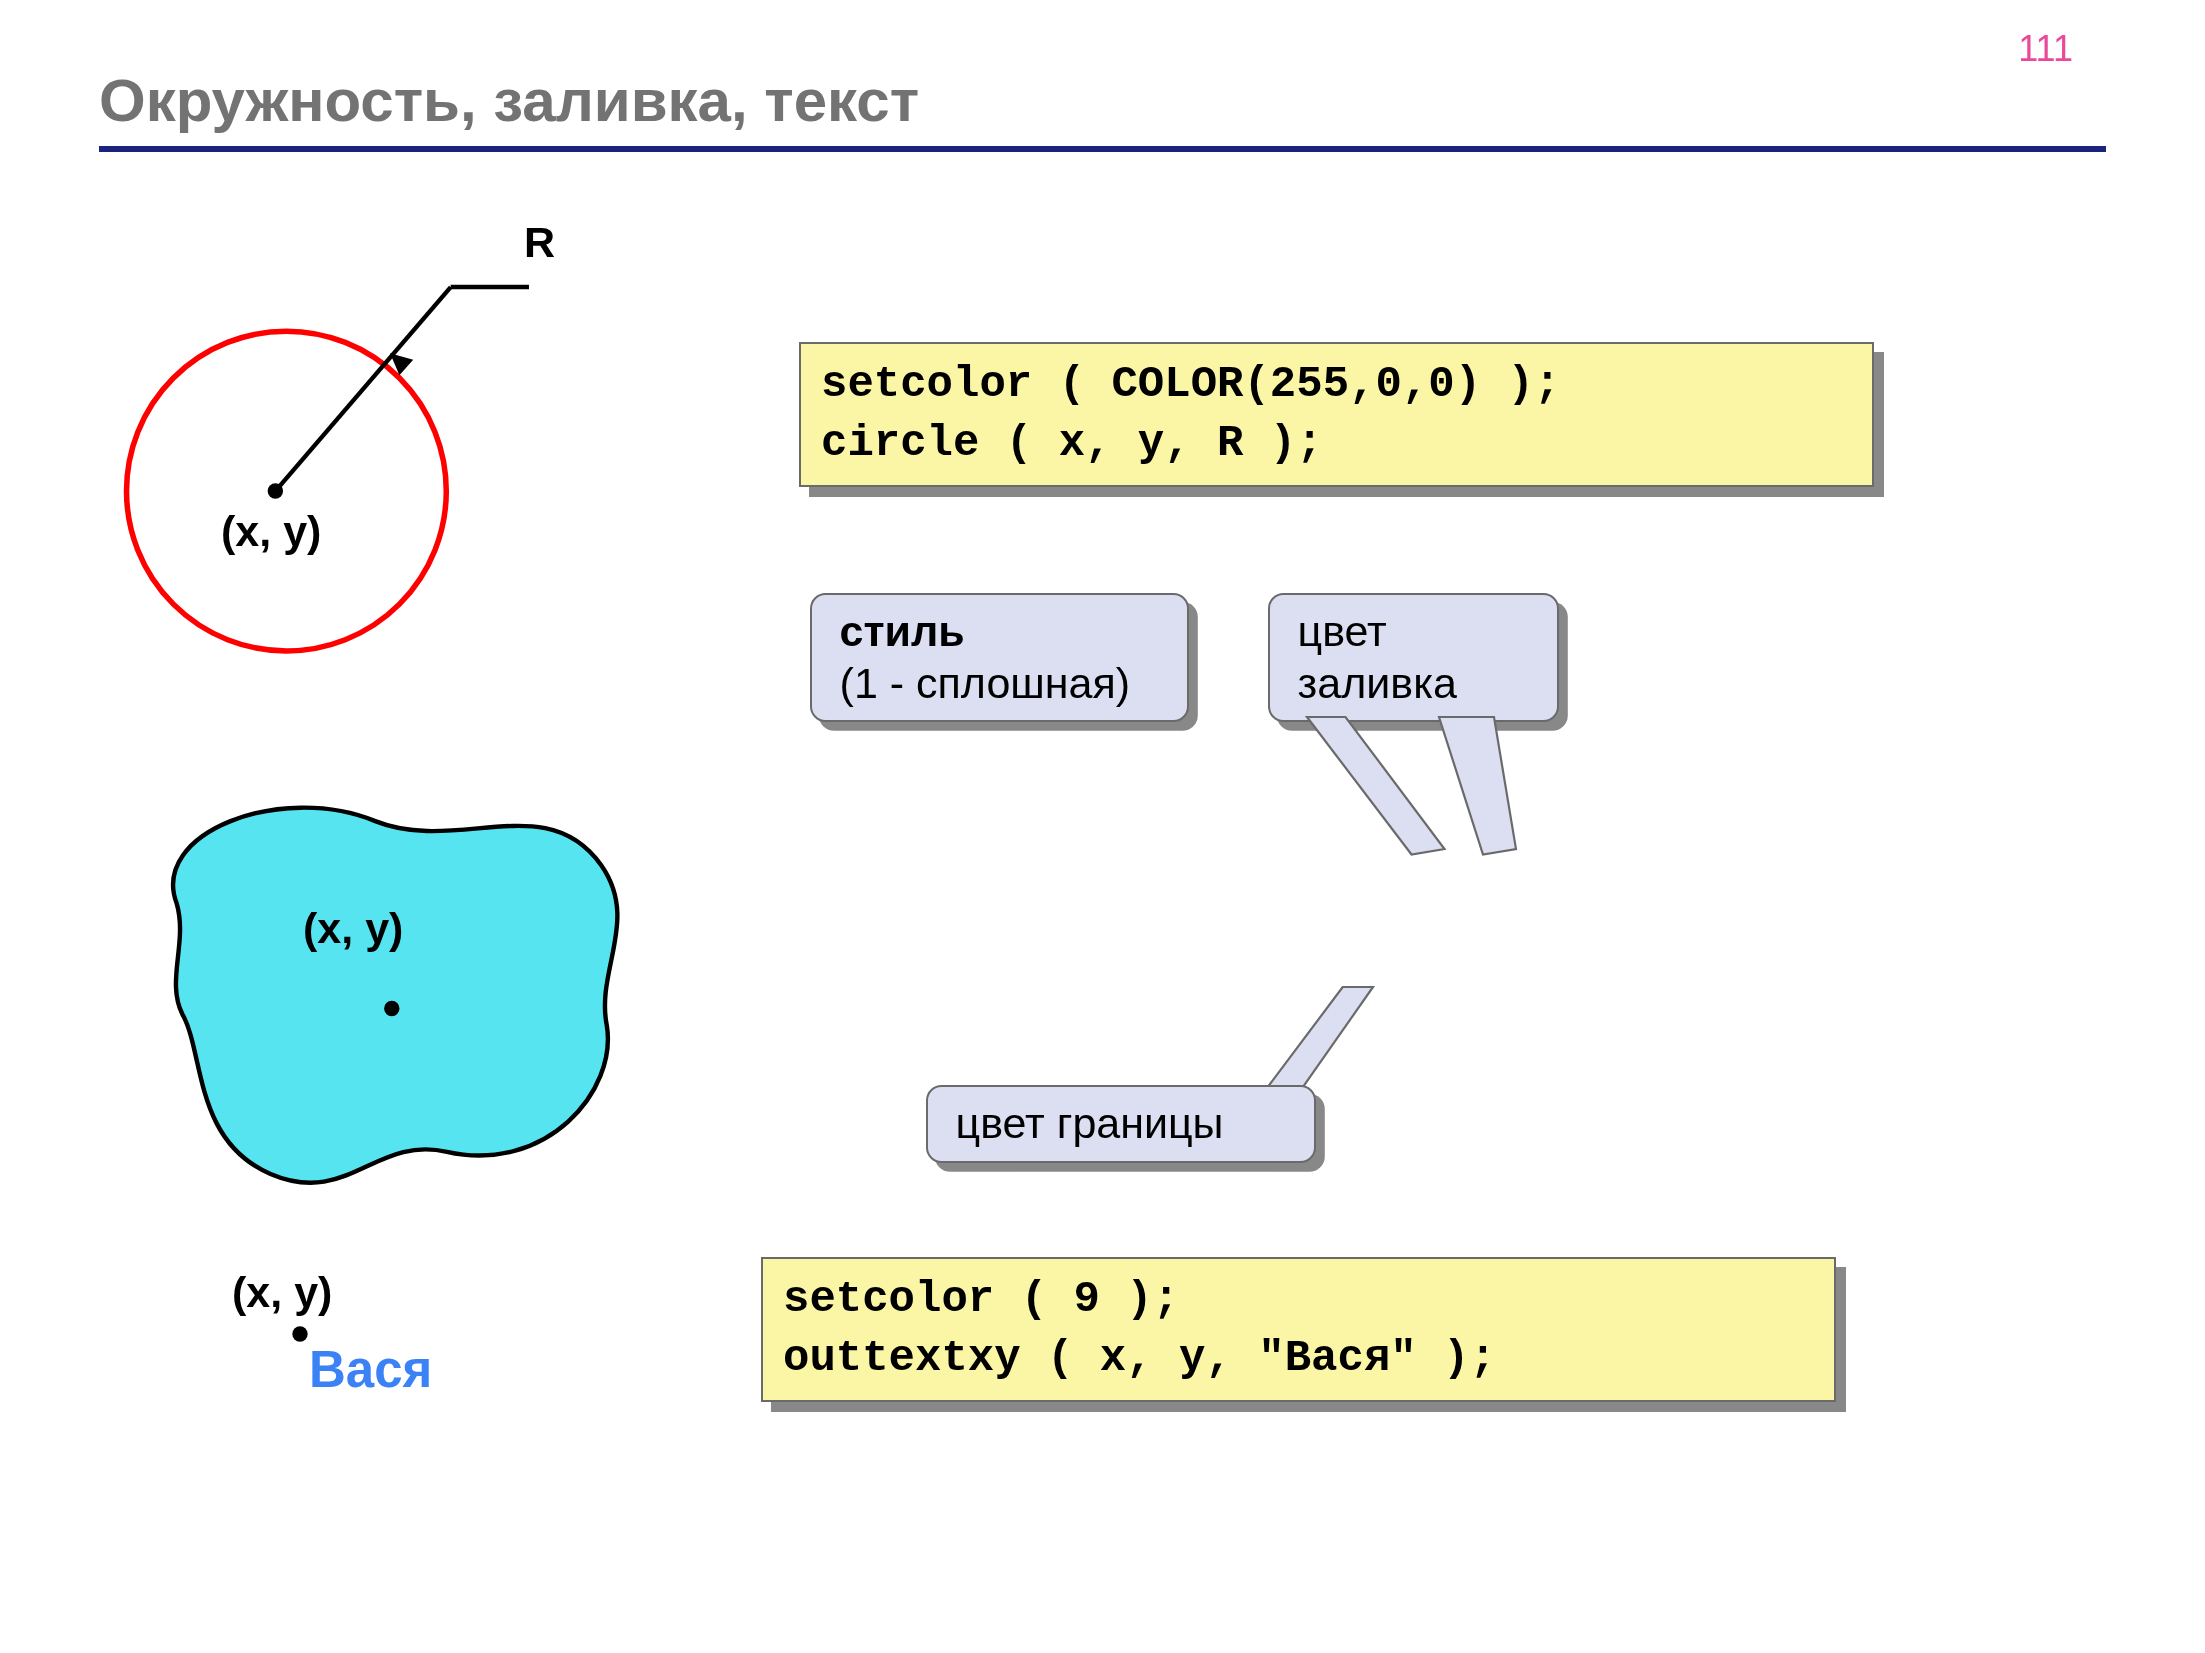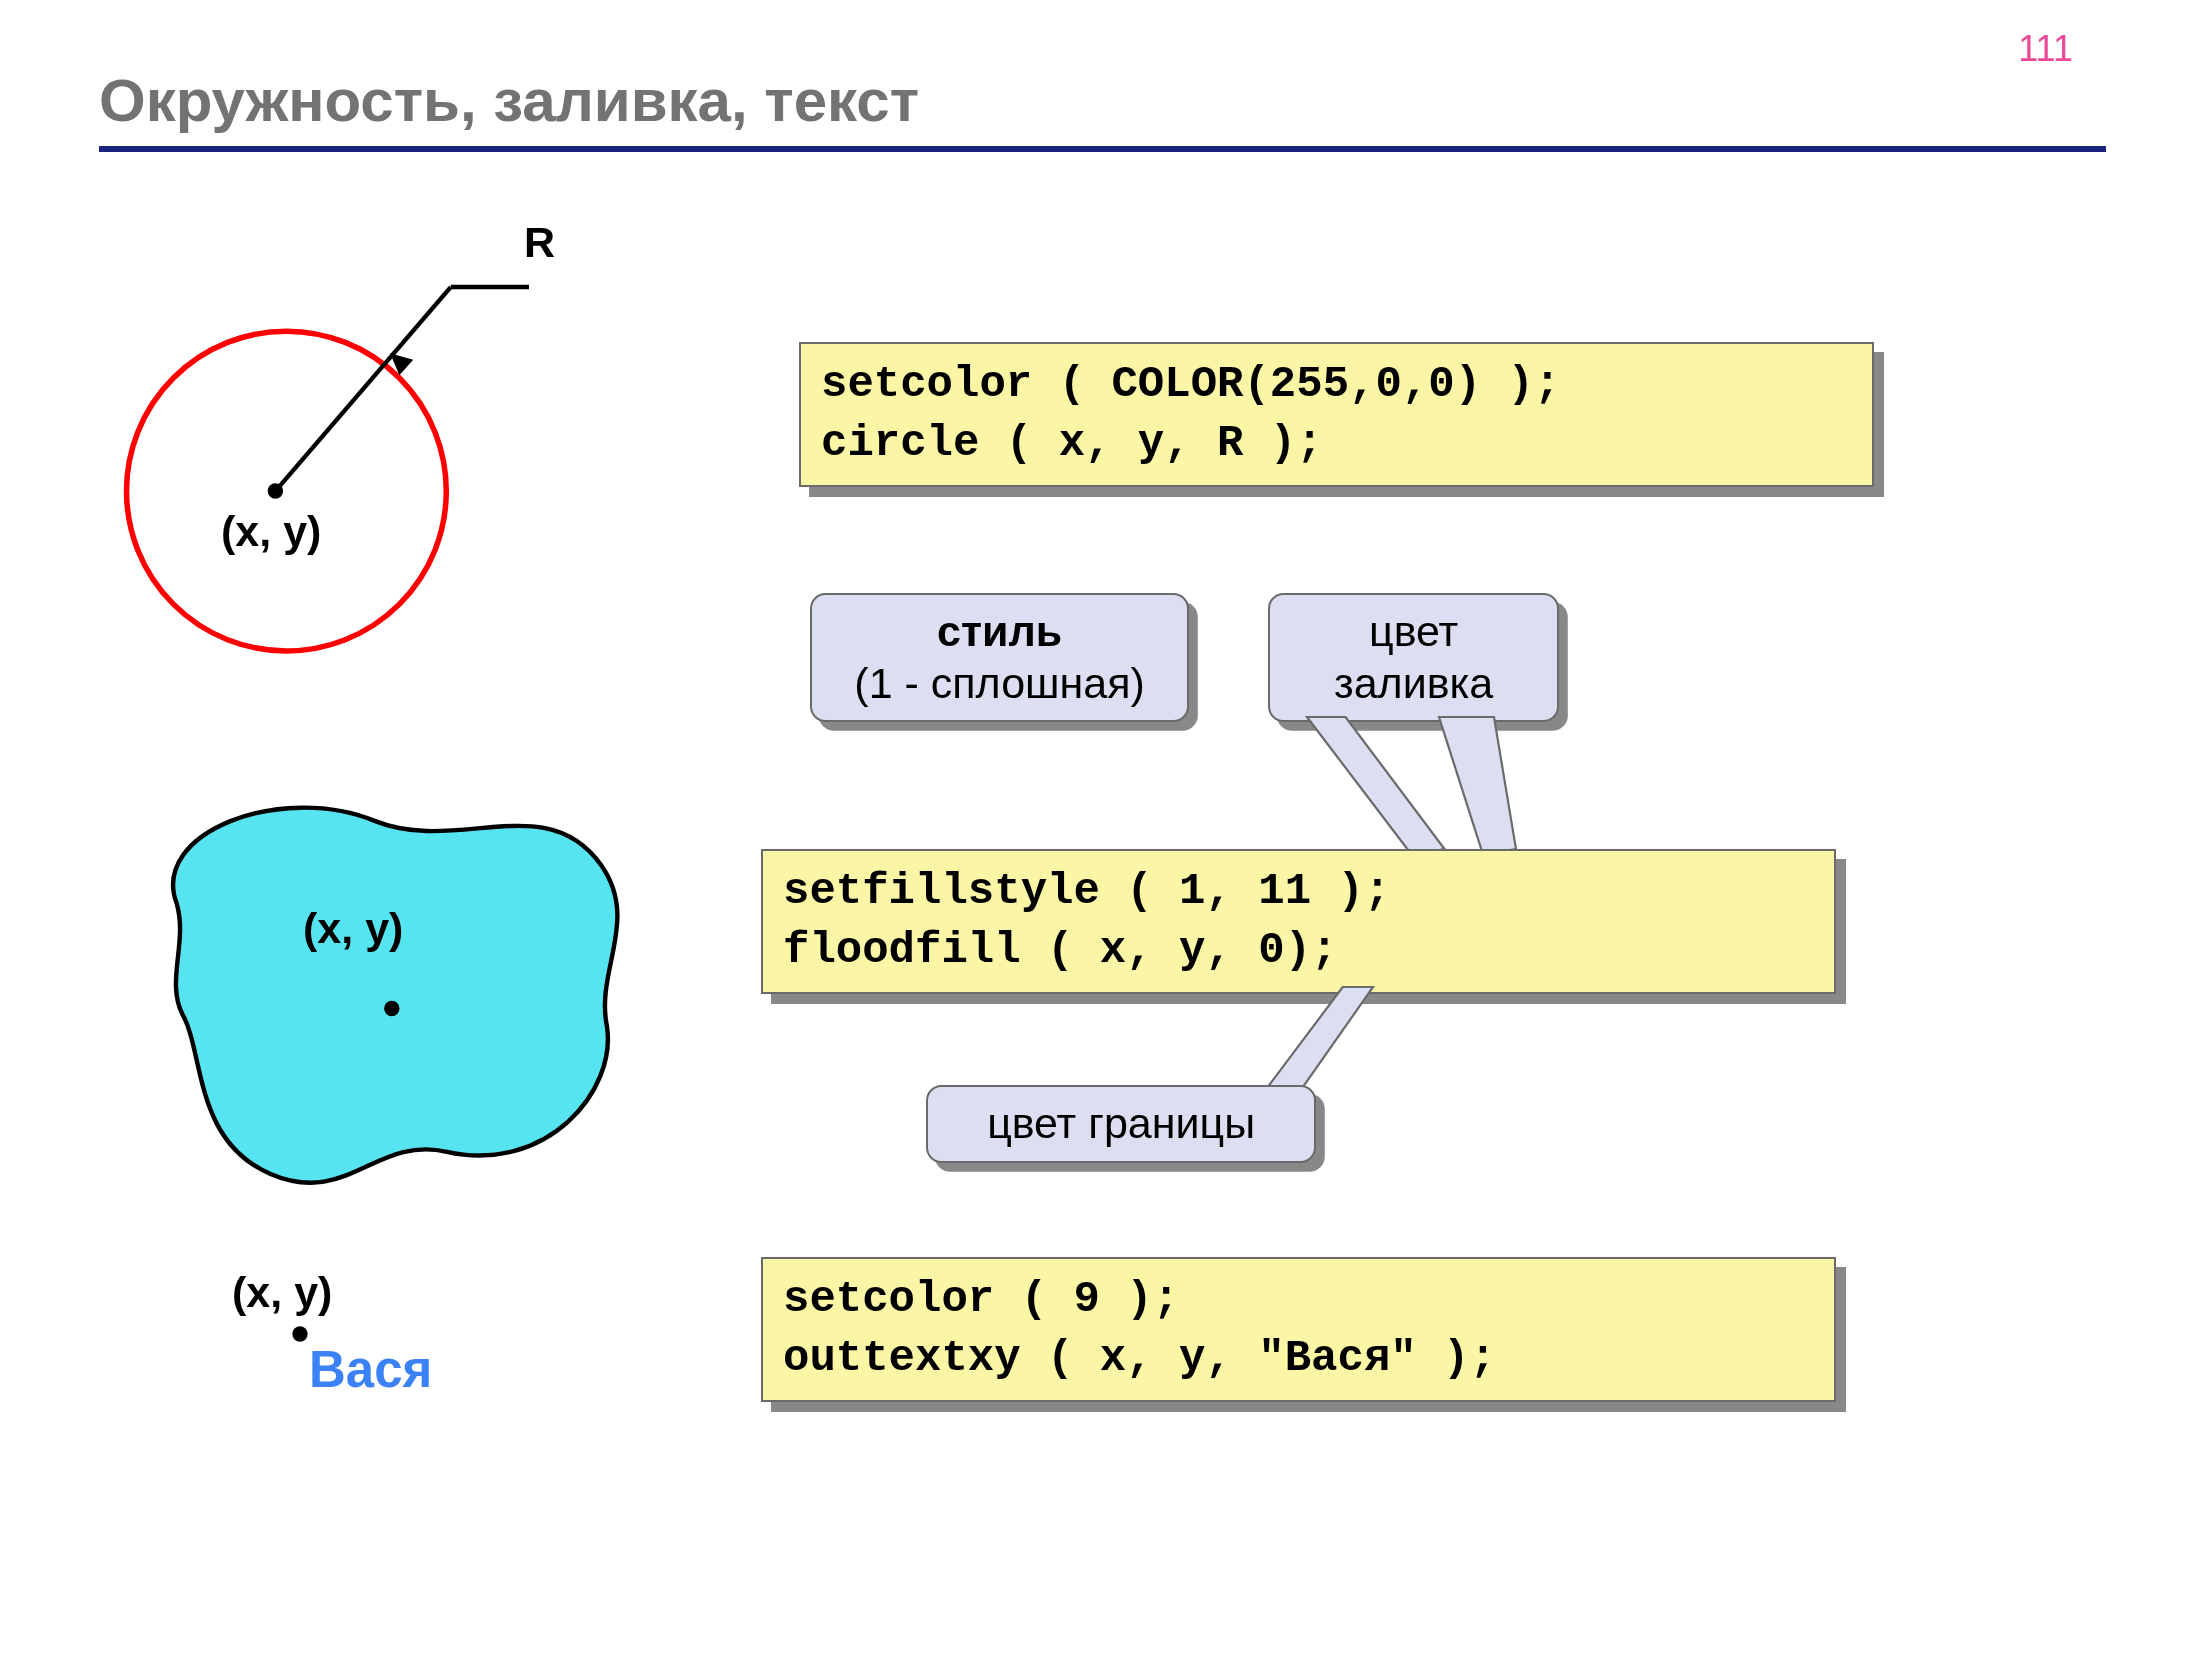--- a/index.html
+++ b/index.html
@@ -2,21 +2,21 @@
 <html style="font-size:8.8px"><head>
 <meta charset="utf-8">
 <style>
 html,body{margin:0;padding:0}
 body{font-family:Arial,Helvetica,sans-serif;background:#fff;width:2205px;height:1654px;position:relative}
 .slide{position:absolute;inset:0;padding:66px 99px 66px 99px;box-sizing:border-box}
 .page-num{position:absolute;top:27.6px;right:132px;font-size:36px;color:#ec4899}
 h1.title{font-size:60px;font-weight:bold;margin:0 0 11px 0;color:#737373}
 hr.rule{border:none;border-top:6.6px solid #1a237e;margin:0 0 22px 0}
 .codebox{position:absolute;background:#fbf6a5;border:2.2px solid #6a6a6a;box-shadow:10px 10px 0 #888;padding:11px 20px;font-family:"Courier New",monospace;font-weight:bold;font-size:44px;line-height:1.35;white-space:pre}
-.callout{position:absolute;background:#dcdff2;border:2.2px solid #6a6a6a;border-radius:15.4px;box-shadow:8.8px 8.8px 0 #888;padding:11px 27.6px;font-size:43px;text-align:center;line-height:1.2}
+.callout{position:absolute;background:#dcdff2;border:2.2px solid #6a6a6a;border-radius:15.4px;box-shadow:8.8px 8.8px 0 #888;padding:11px 27.6px;font-size:43px;text-align:left;line-height:1.2}
 .callout .b{font-weight:bold}
 .illus-label{font-size:43px;font-weight:bold}
 .blue{color:#3b82f6;font-weight:bold}
 svg.illus{position:absolute;overflow:visible}
 </style>
 </head>
 <body>
 
 <div class="slide">
   <div class="page-num">111</div>
@@ -42,22 +42,20 @@
   </div>
 
   <div class="callout" style="left:1268px;top:593px;width:232px;white-space:pre-line">цвет
 заливка</div>
 
   <svg class="illus" style="left:761px;top:717px" width="1048" height="143" viewBox="0 0 1900 260">
     <polygon points="990,0 1180,250 1240,240 1060,0" fill="#dcdff2" stroke="#6a6a6a" stroke-width="4"></polygon>
     <polygon points="1230,0 1310,250 1370,240 1330,0" fill="#dcdff2" stroke="#6a6a6a" stroke-width="4"></polygon>
   </svg>
 
-  <div class="codebox" style="left:761px;top:849px;width:1031px">setfillstyle ( 1, 11 );
-floodfill ( x, y, 0);</div>
 
   <svg class="illus" style="left:761px;top:987px" width="1048" height="121" viewBox="0 0 1900 220">
     <polygon points="1055,0 905,200 970,200 1110,0" fill="#dcdff2" stroke="#6a6a6a" stroke-width="4"></polygon>
   </svg>
 
   <div class="callout" style="left:926px;top:1085px;width:331px">цвет границы</div>
 
   <svg class="illus" style="left:116px;top:766px" width="524" height="452" viewBox="0 0 950 820">
     <path d="M110,250 C60,120 300,30 470,100 C620,160 780,40 880,180 C950,280 870,370 890,470 C910,590 780,740 600,700 C470,670 420,800 280,740 C140,680 160,520 120,450 C90,390 130,320 110,250 Z" fill="#55e4f0" stroke="#000" stroke-width="8"></path>
     <circle cx="500" cy="440" r="14" fill="#000"></circle>

